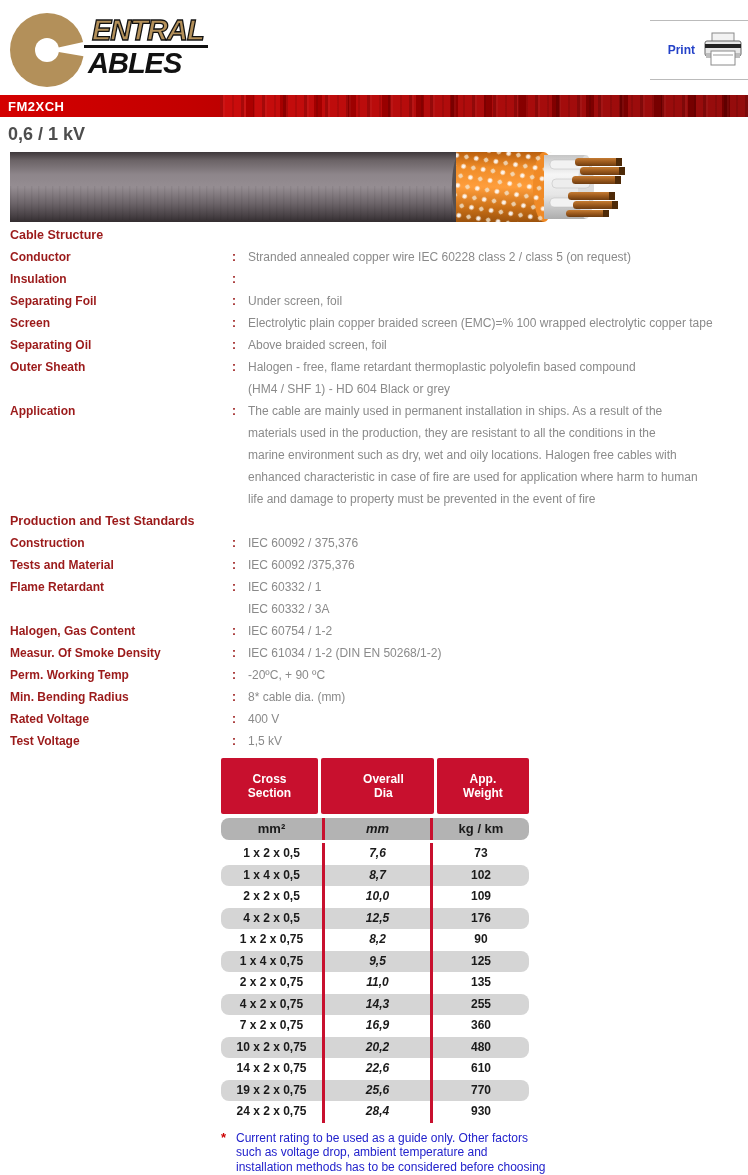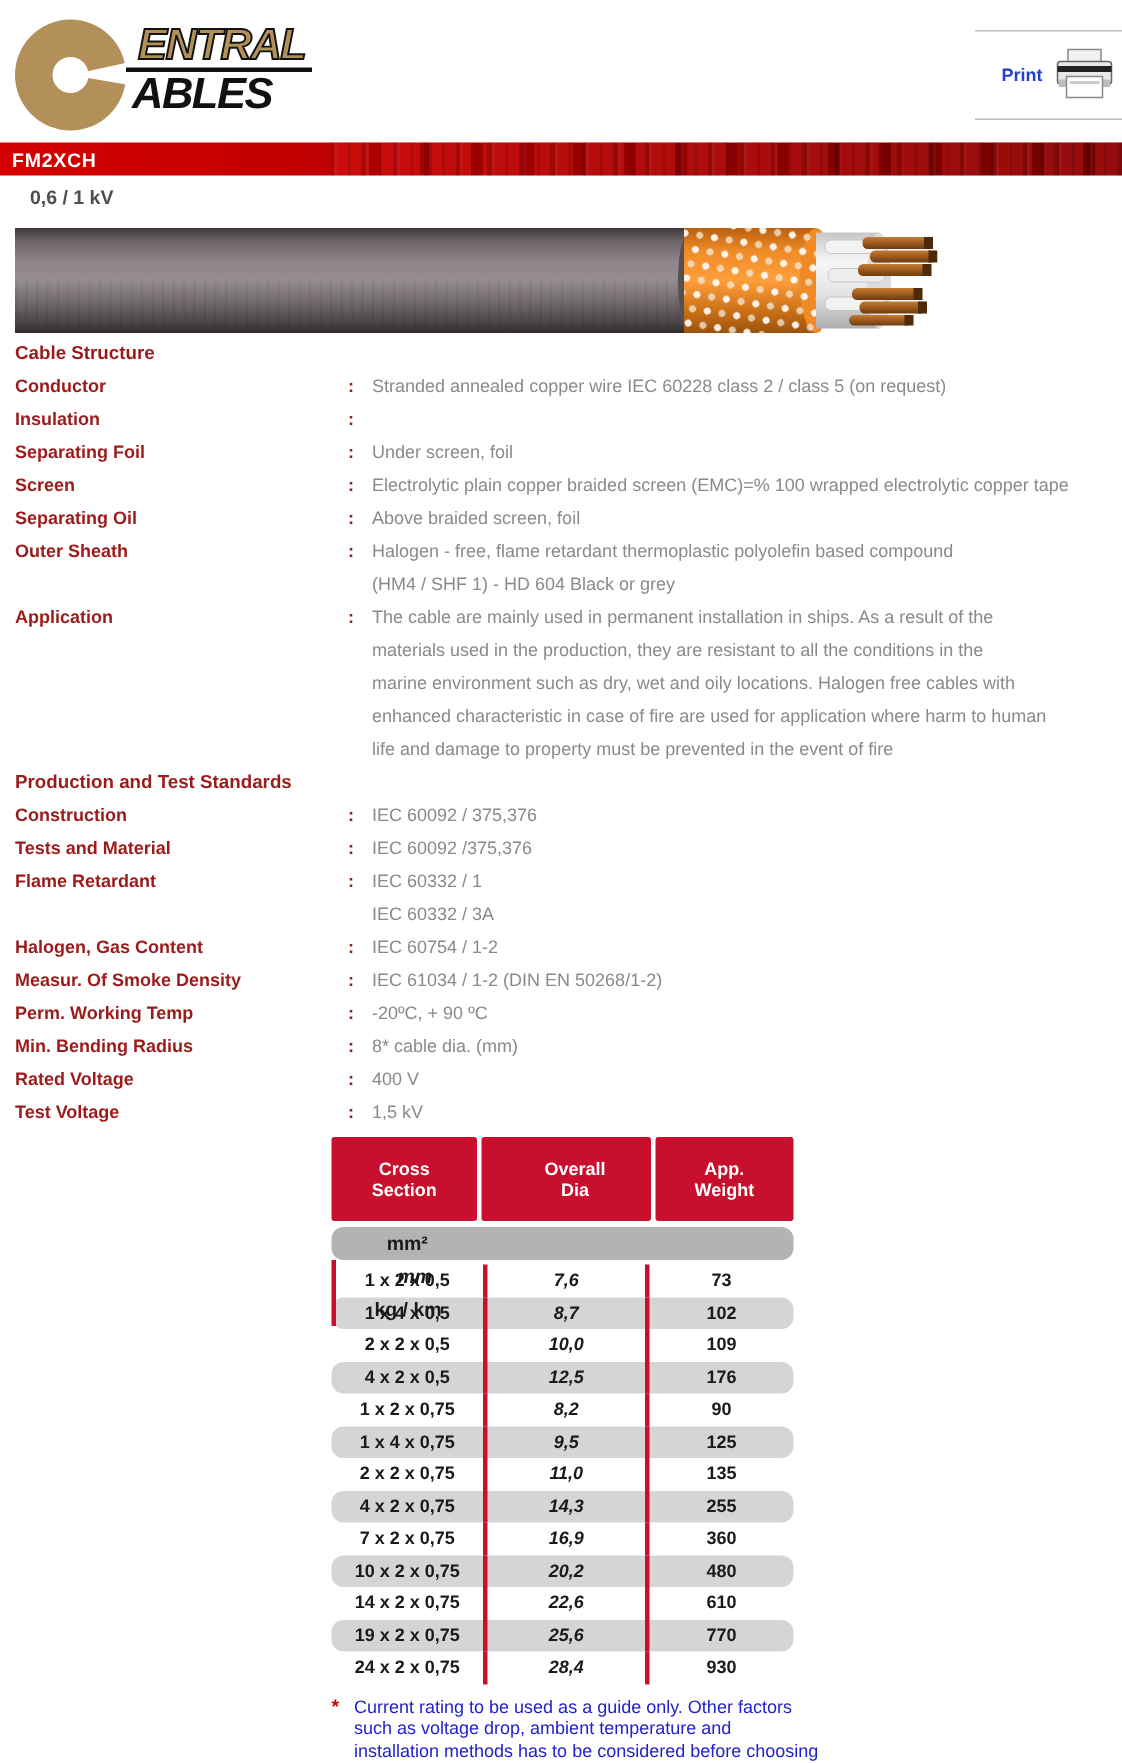--- a/index.html
+++ b/index.html
@@ -24,42 +24,42 @@
   .banner{position:absolute;top:95px;left:0;width:748px;height:22px;
           background:linear-gradient(90deg,#d40000 0%,#c30000 25%,#a30000 55%,#870000 80%,#7a0000 100%);
           display:flex;align-items:center;overflow:hidden;}
   .banner-texture{position:absolute;left:220px;right:0;top:0;bottom:0;
           background:
             repeating-linear-gradient(90deg,rgba(0,0,0,0.20) 0 3px,rgba(255,255,255,0.05) 3px 5px,rgba(0,0,0,0) 5px 12px,rgba(0,0,0,0.12) 12px 14px,rgba(0,0,0,0) 14px 21px),
             repeating-linear-gradient(90deg,rgba(255,60,60,0.25) 0 26px,rgba(0,0,0,0.10) 26px 34px);
           opacity:.8;}
   .product-code{position:relative;z-index:2;color:#fff;font-weight:bold;font-size:13px;padding-left:8px;letter-spacing:.5px;}
 
-  .subtitle{position:absolute;top:124px;left:20px;font-size:13px;font-weight:bold;color:#4d4d4d;}
+  .subtitle{position:absolute;top:124px;left:8px;font-size:18px;font-weight:bold;color:#4d4d4d;}
 
   
   .cable-img{position:absolute;top:152px;left:10px;}
 
   
   .content{position:absolute;top:224px;left:10px;width:730px;font-size:12px;line-height:22px;}
   .section-heading{color:#9b1a1a;font-weight:bold;font-size:12.5px;height:22px;}
   .spec-row{display:flex;}
   .spec-label{width:222px;color:#9b1a1a;font-weight:bold;flex:none;}
   .spec-colon{width:16px;color:#9b1a1a;font-weight:bold;flex:none;}
   .spec-value{color:#8a8a8a;flex:1;}
 
   
   .size-table{margin-left:211px;width:308px;margin-top:6px;}
   .thead{display:flex;gap:3px;}
   .th{background:#c8102e;color:#fff;font-weight:bold;font-size:12px;line-height:14px;
       height:56px;display:flex;align-items:center;justify-content:center;text-align:center;
       border-radius:2px;white-space:pre-line;}
   .th.c1{width:101px;} .th.c2{width:105px;padding-left:12px;} .th.c3{width:96px;}
   .unit-row{margin-top:4px;height:22px;background:#b3b3b3;border-radius:8px;display:flex;
-            font-weight:bold;color:#1a1a1a;font-size:13px;line-height:22px;text-align:center;flex-direction:column;}
+            font-weight:bold;color:#1a1a1a;font-size:13px;line-height:22px;text-align:center;}
   .tbody{margin-top:3px;}
   .tr{display:flex;height:21.5px;line-height:21.5px;font-weight:bold;color:#1a1a1a;
       font-size:12px;text-align:center;}
   .tr.alt{background:#d5d5d5;border-radius:8px;}
   .td1{width:101px;}
   .td2{width:108px;border-left:3px solid #c8102e;box-sizing:border-box;font-style:italic;}
   .td3{width:99px;border-left:3px solid #c8102e;box-sizing:border-box;}
 
   
   .footnote{margin-left:211px;margin-top:8px;display:flex;font-size:12px;line-height:14.5px;}

